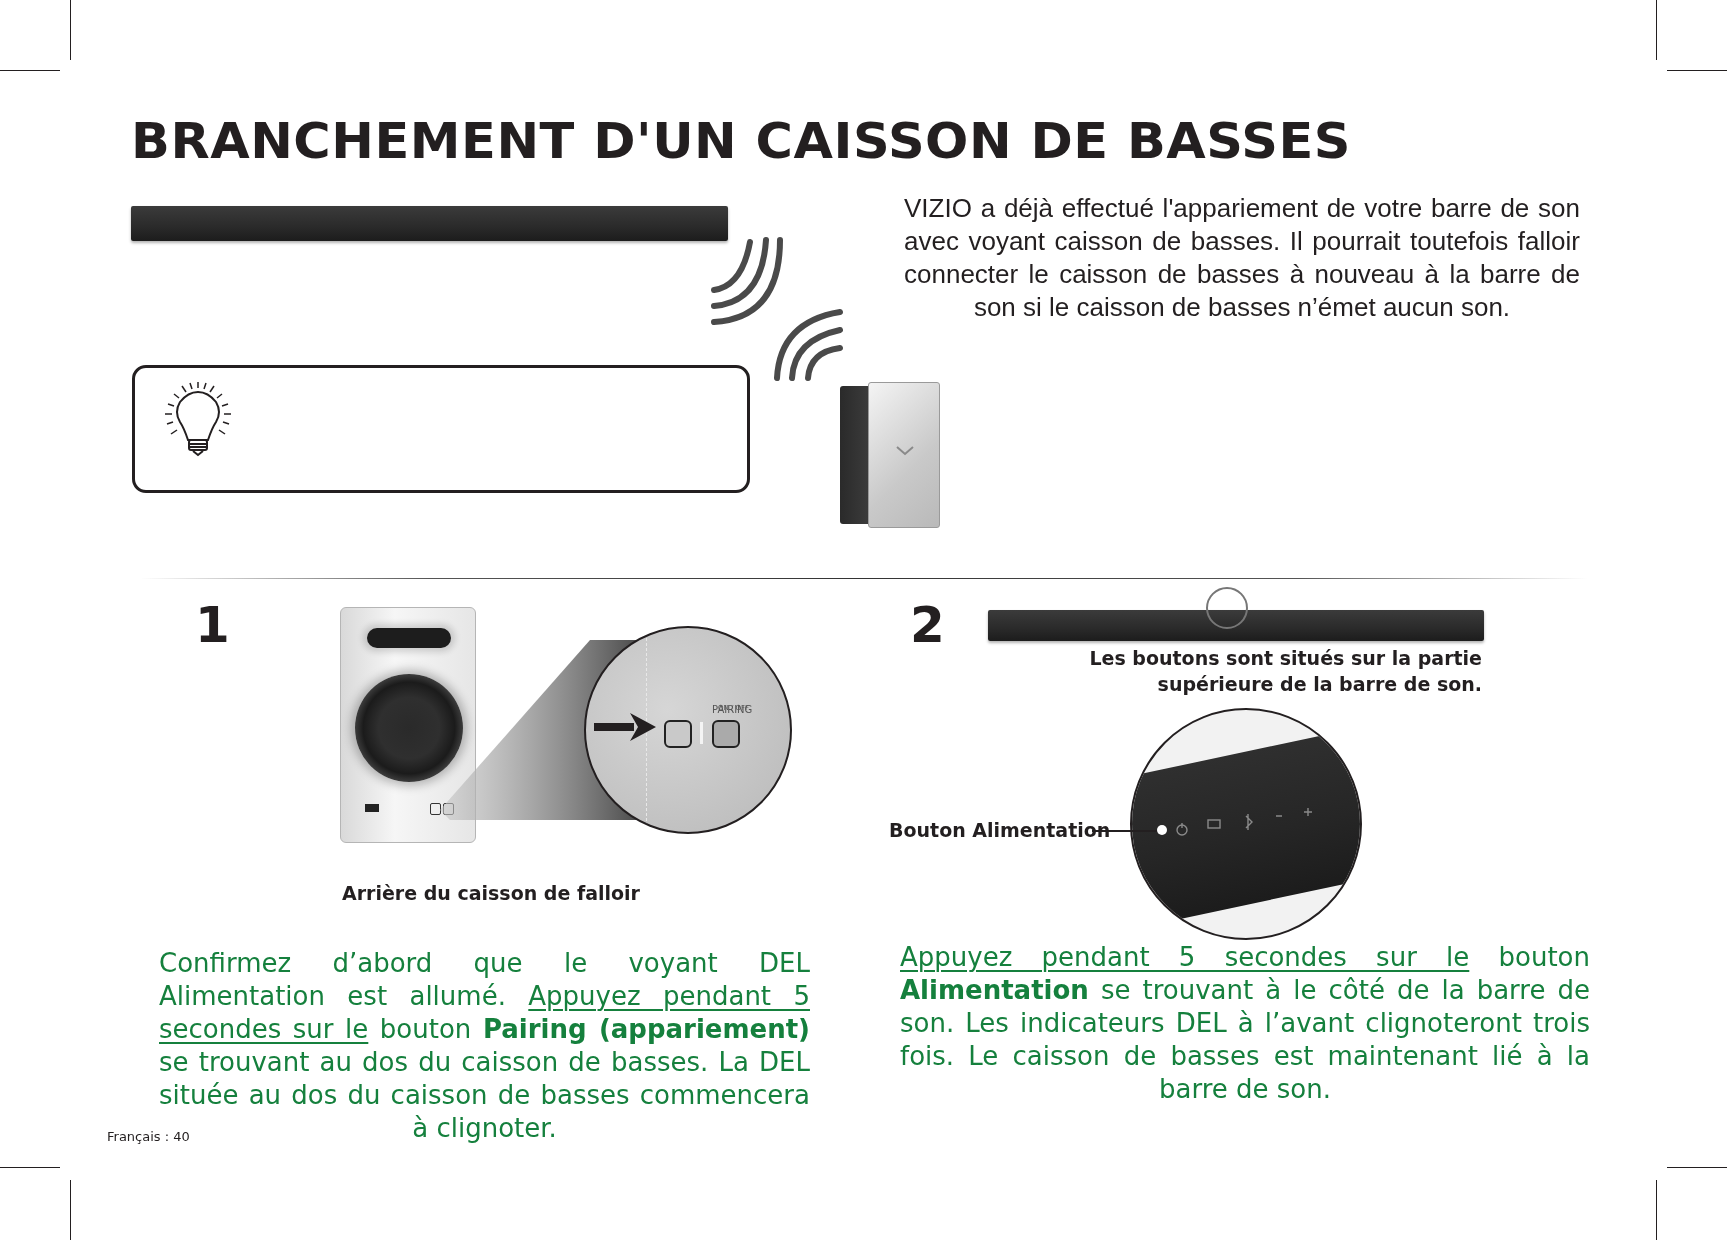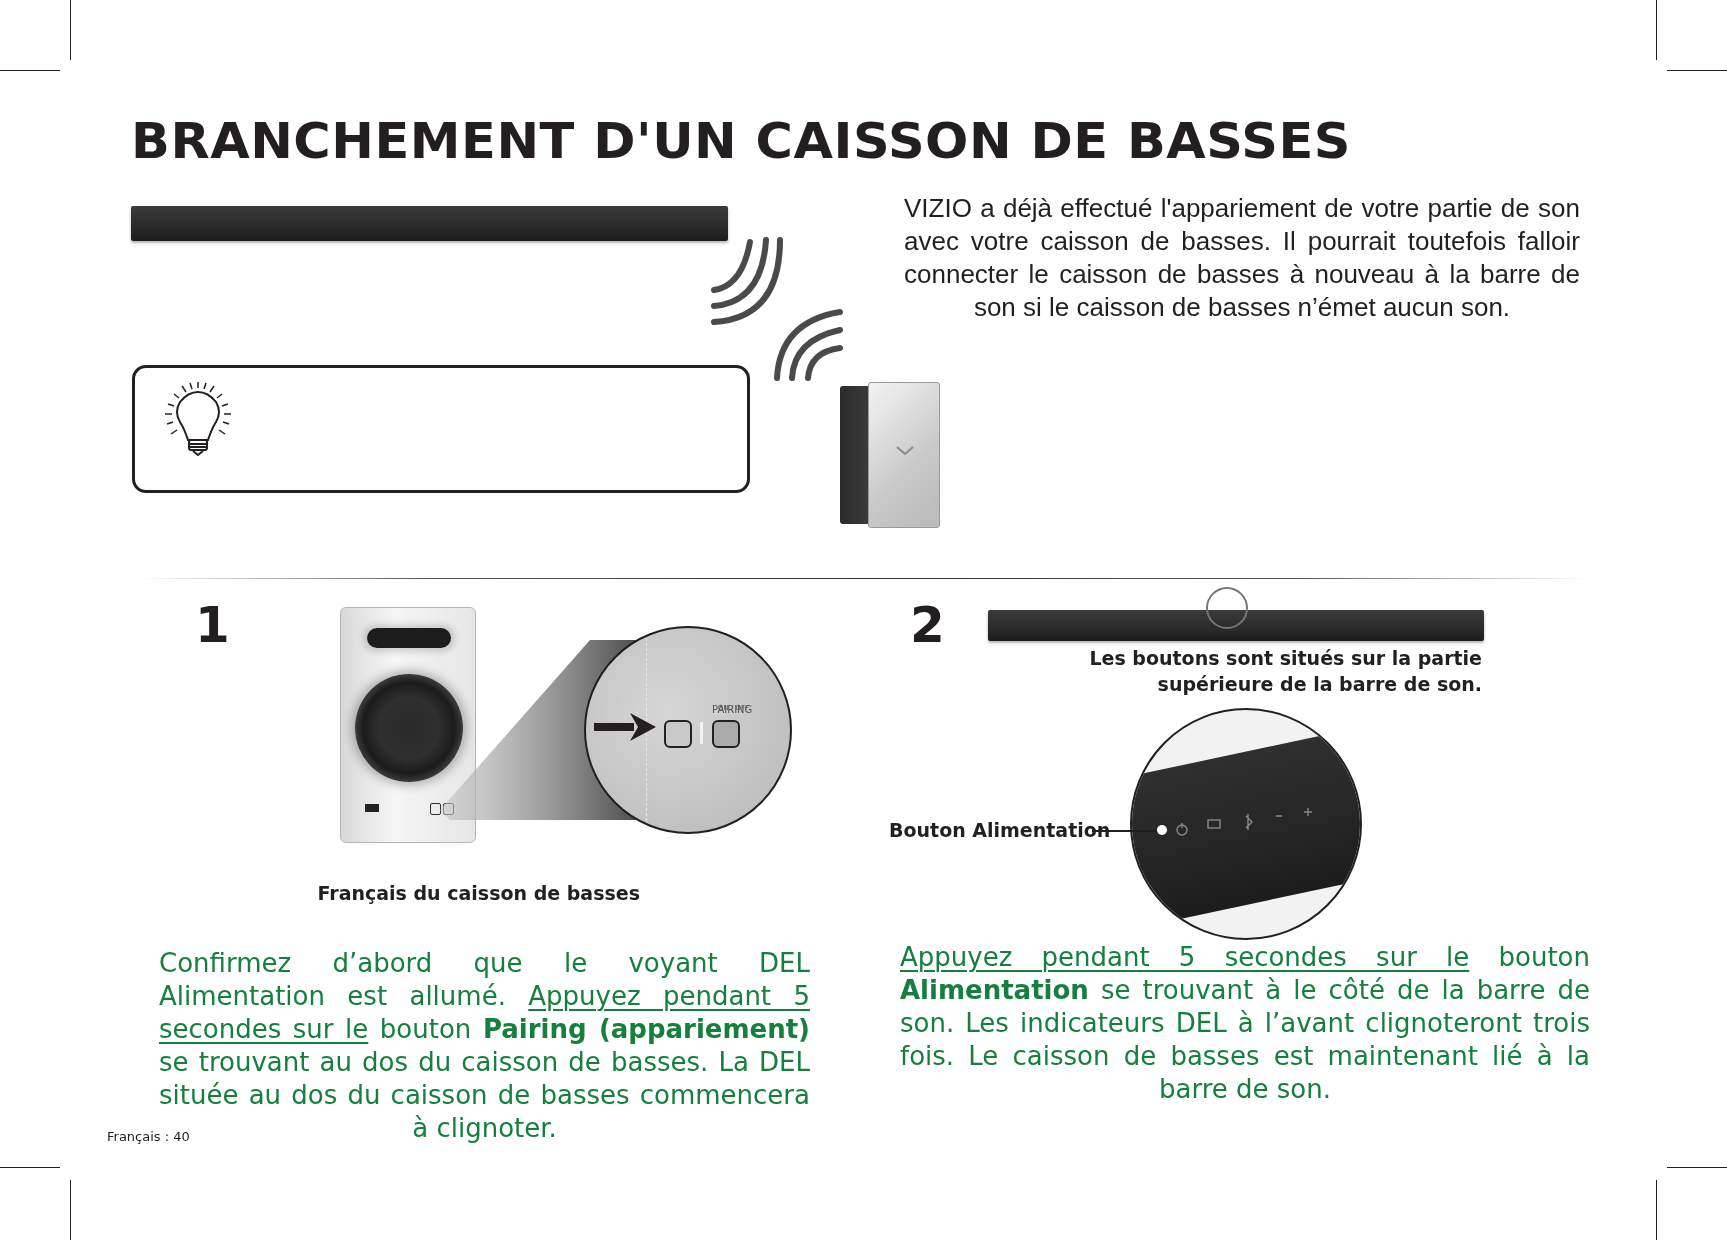--- a/index.html
+++ b/index.html
@@ -48,21 +48,21 @@
 </svg>
 
 <div class="abs" style="left:840px;top:382px;width:100px;height:146px;">
   <div style="position:absolute;left:0;top:4px;width:30px;height:138px;background:linear-gradient(90deg,#2a2a2a,#3c3c3c);border-radius:3px 0 0 3px;"></div>
   <div style="position:absolute;left:28px;top:0;width:72px;height:146px;background:linear-gradient(135deg,#f4f4f4,#c9c9c9 60%,#b9b9b9);border:1px solid #9a9a9a;border-radius:3px;box-sizing:border-box;"></div>
   <svg style="position:absolute;left:56px;top:64px;" width="18" height="10" viewBox="0 0 18 10">
       <path d="M1 1 L9 8 L17 1" fill="none" stroke="#8a8a8a" stroke-width="2"></path>
     </svg>
 </div>
 
-<div class="abs intro">VIZIO a déjà effectué l'appariement de votre partie de son avec votre caisson de basses. Il pourrait toutefois falloir connecter le caisson de basses à nouveau à la barre de son si le caisson de basses n’émet aucun son.</div>
+<div class="abs intro">VIZIO a déjà effectué l'appariement de votre barre de son avec voyant caisson de basses. Il pourrait toutefois falloir connecter le caisson de basses à nouveau à la barre de son si le caisson de basses n’émet aucun son.</div>
 
 <div class="abs tipbox"></div>
 <svg class="abs" style="left:160px;top:382px;" width="76" height="80" viewBox="0 0 76 80">
   <g fill="none" stroke="#231f20" stroke-width="2">
     <path d="M28 58 Q24 46 20 40 Q14 30 20 20 Q28 10 38 10 Q48 10 56 20 Q62 30 56 40 Q52 46 48 58 Z"></path>
     <rect x="29" y="58" width="18" height="10" rx="2"></rect>
     <line x1="30" y1="62" x2="46" y2="62"></line>
     <line x1="30" y1="65" x2="46" y2="65"></line>
     <path d="M33 69 L38 73 L43 69"></path>
   </g>
@@ -114,21 +114,21 @@
   <div style="position:absolute;left:80px;top:76px;font-size:10px;color:#555;padding-left:46px;">PAIRING</div>
   <div style="position:absolute;left:132px;top:76px;font-size:7px;color:#555;">ON / OFF</div>
   <div style="position:absolute;left:78px;top:92px;width:28px;height:28px;border:2px solid #222;border-radius:6px;background:#c9c9c9;box-sizing:border-box;"></div>
   <div style="position:absolute;left:114px;top:94px;width:3px;height:22px;background:#f4f4f4;"></div>
   <div style="position:absolute;left:126px;top:92px;width:28px;height:28px;border:2px solid #222;border-radius:6px;background:#aaa;box-sizing:border-box;"></div>
 </div>
 <svg class="abs" style="left:594px;top:712px;" width="62" height="30" viewBox="0 0 62 30">
   <rect x="0" y="11" width="40" height="8" fill="#231f20"></rect>
   <polygon points="36,1 62,15 36,29 44,15" fill="#231f20"></polygon>
 </svg>
-<div class="abs caption" style="left:240px;top:882px;width:400px;">Français du caisson de basses</div>
+<div class="abs caption" style="left:240px;top:882px;width:400px;">Arrière du caisson de falloir</div>
 
 <div class="abs para" style="left:159px;top:947px;width:651px;">
   <span>Confirmez d’abord que le voyant DEL Alimentation est allumé. </span><span class="u">Appuyez pendant 5 secondes sur le</span><span> bouton </span><span class="b">Pairing (appariement)</span><span> se trouvant au dos du caisson de basses. La DEL située au dos du caisson de basses commencera à clignoter.</span>
 </div>
 
 <div class="abs stepnum" style="left:910px;top:596px;">2</div>
 <div class="abs soundbar" style="left:988px;top:610px;width:496px;height:31px;"></div>
 <div class="abs" style="left:1206px;top:587px;width:42px;height:42px;border:2px solid #777;border-radius:50%;box-sizing:border-box;"></div>
 <div class="abs caption" style="left:990px;top:645px;width:492px;line-height:26px;">Les boutons sont situés sur la partie supérieure de la barre de son.</div>
 

